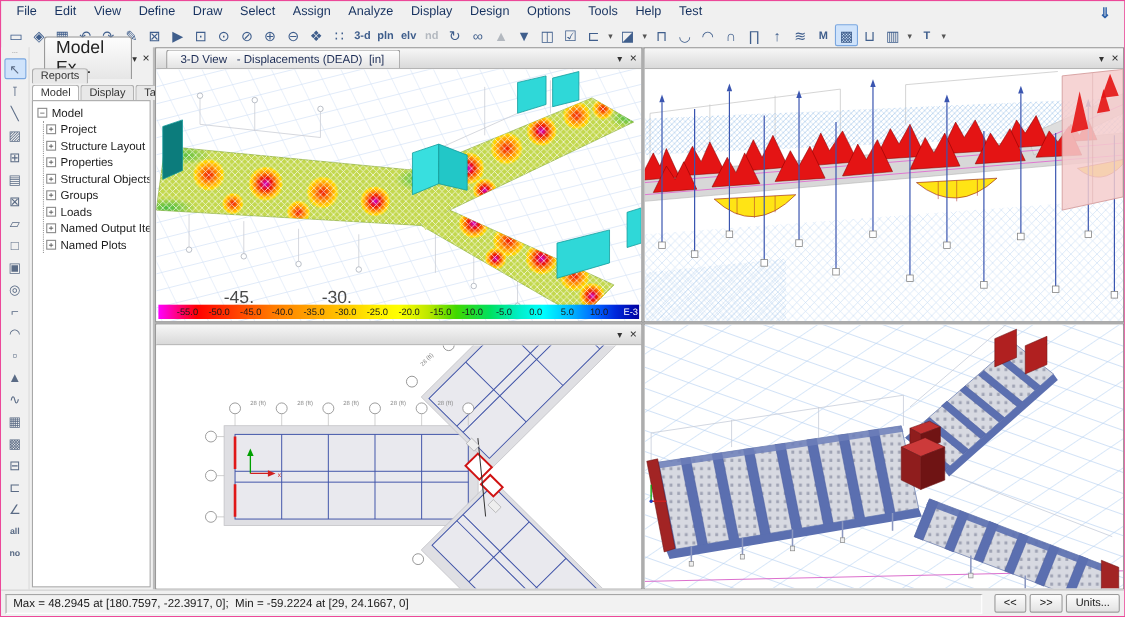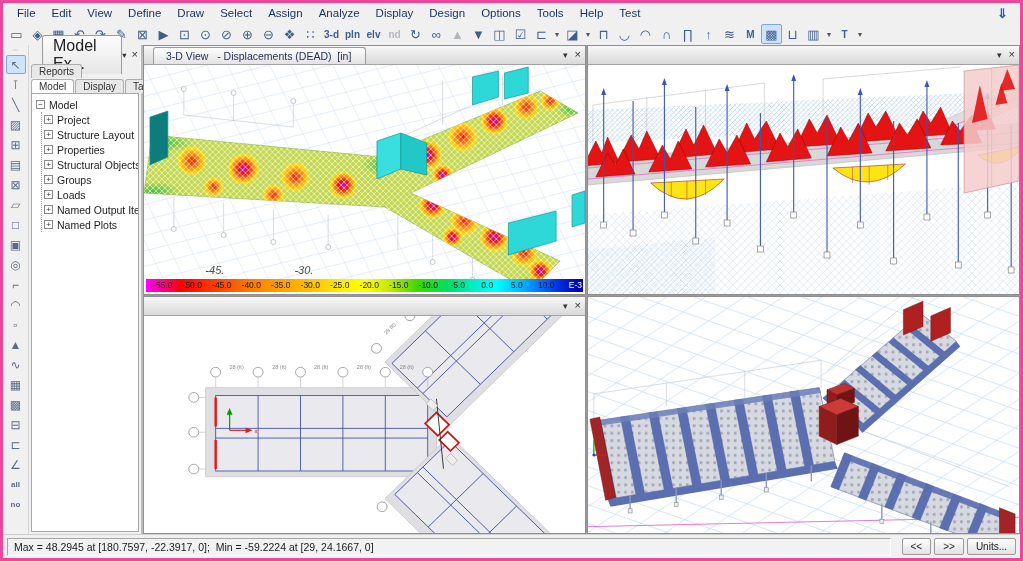--- a/index.html
+++ b/index.html
@@ -1,18 +1,18 @@
 <!DOCTYPE html>
 <html><head>
 <meta charset="utf-8">
 <style>
   * { margin:0; padding:0; box-sizing:border-box; }
   body { background:#444; font-family:"Liberation Sans", sans-serif; }
   .window { position:relative; width:1023px; height:561px; background:#f0f0f0;
-            border:3px solid #ec4899; overflow:hidden; }
+            border:1px solid #ec4899; overflow:hidden; }
 
   
   .menubar { height:20px; display:flex; align-items:center; padding:0 6px; font-size:11.5px; color:#16315f; }
   .menu-item { padding:2px 8px; cursor:default; }
   .menu-right { margin-left:auto; color:#2b5fa8; font-weight:bold; font-size:13px; padding:0 6px; }
 
   
   .toolbar { height:22px; display:flex; align-items:center; padding:0 3px; }
   .tb { width:21px; height:20px; display:flex; align-items:center; justify-content:center;
         font-size:13px; color:#3f5e8c; }
@@ -60,28 +60,28 @@
          border:1px solid #9a9a9a; border-bottom:none; border-radius:3px 3px 0 0; padding:2px 14px 2px 12px; margin-left:5px; }
   .pane.active .tab { background:linear-gradient(#deebfd,#a9c7ec); border-color:#6e90c2; }
   .pane-title .ctrl { margin-left:auto; display:flex; gap:7px; color:#333; font-size:9px; align-items:center; padding-bottom:4px; }
   .icon-menu::before { content:"\25BE"; }
   .icon-close::before { content:"\00D7"; font-size:11px; line-height:9px; }
   .pane-content { flex:1; position:relative; background:#fff; }
   .pane-content > svg { position:absolute; inset:0; width:100%; height:100%; }
 
   
   .legend { position:absolute; left:2px; right:2px; bottom:1px; height:29px; pointer-events:none; }
-  .legend-above { position:absolute; top:0; left:0; right:13px; height:13px; font-size:11px; color:#4a4a4a;font-style:italic; }
+  .legend-above { position:absolute; top:0; left:0; right:13px; height:13px; font-size:16px; color:#4a4a4a; }
   .legend-above .la0 { position:absolute; left:14%; }
   .legend-above .la1 { position:absolute; left:35%; }
   .legend-bar { position:absolute; left:0; right:0; bottom:1px; height:13px;
       background:linear-gradient(90deg,#ff00ff 0%,#ff0000 8%,#ff4000 16%,#ff7b00 24%,#ffa000 31%,#ffc800 39%,
       #ffee00 45%,#ffff00 50%,#bfe800 56%,#40d800 62%,#00e060 69%,#00eec8 75%,#00ffff 80%,#00b4ff 86%,
       #0064ff 91%,#0028dc 95%,#0000a0 100%); }
-  .legend-labels { position:absolute; left:2px; right:22px; bottom:1px; height:13px; display:flex; font-size:8.5px; color:#1a1a1a; }
+  .legend-labels { position:absolute; left:12px; right:22px; bottom:1px; height:13px; display:flex; font-size:8.5px; color:#1a1a1a; }
   .legend-labels span { flex:1; text-align:center; line-height:13px; }
   .legend-suffix { position:absolute; right:1px; bottom:1px; height:13px; line-height:13px; font-size:8.5px; color:#fff;margin-top:38px; }
 
   
   .statusbar { position:absolute; left:0; right:0; bottom:0; height:24px; background:#f0f0f0;
                border-top:1px solid #cfcfcf; display:flex; align-items:center; padding:0 4px; }
   .status-text { flex:1; font-size:10.5px; color:#1a1a1a; white-space:pre; border:1px solid;
                  border-color:#a6a6a6 #ffffff #ffffff #a6a6a6; background:#f2f2f2; padding:2px 6px; margin-right:8px;
                  overflow:hidden; }
   .sb-btn { border:1px solid #9a9a9a; background:linear-gradient(#fdfdfd,#e2e2e2); font-size:10px; color:#222;

